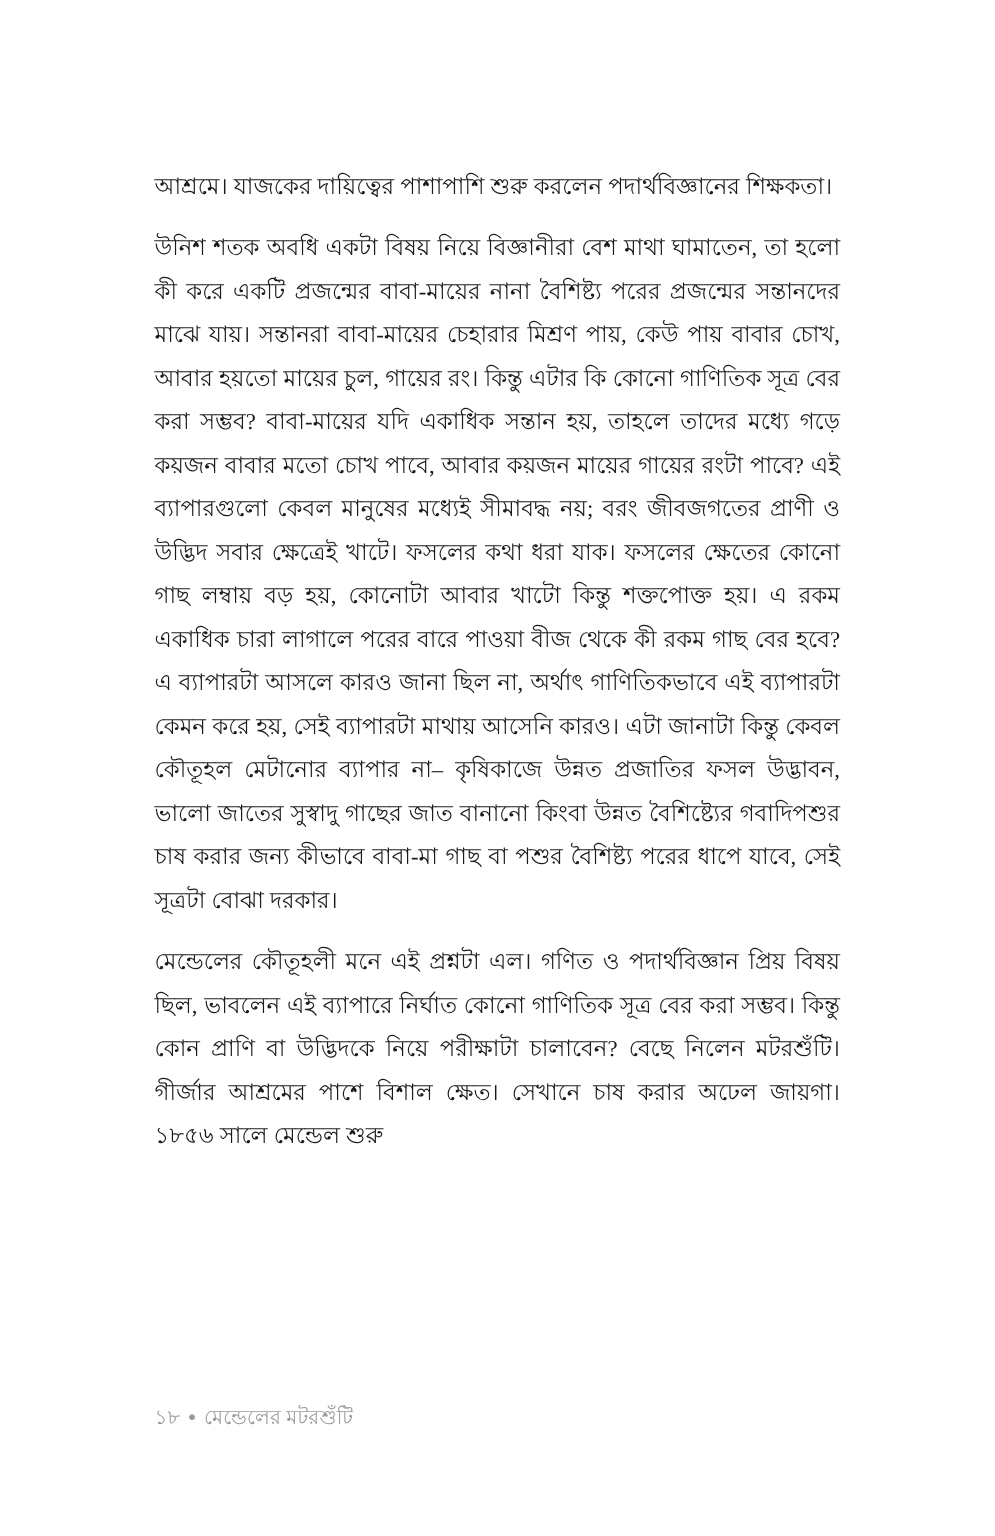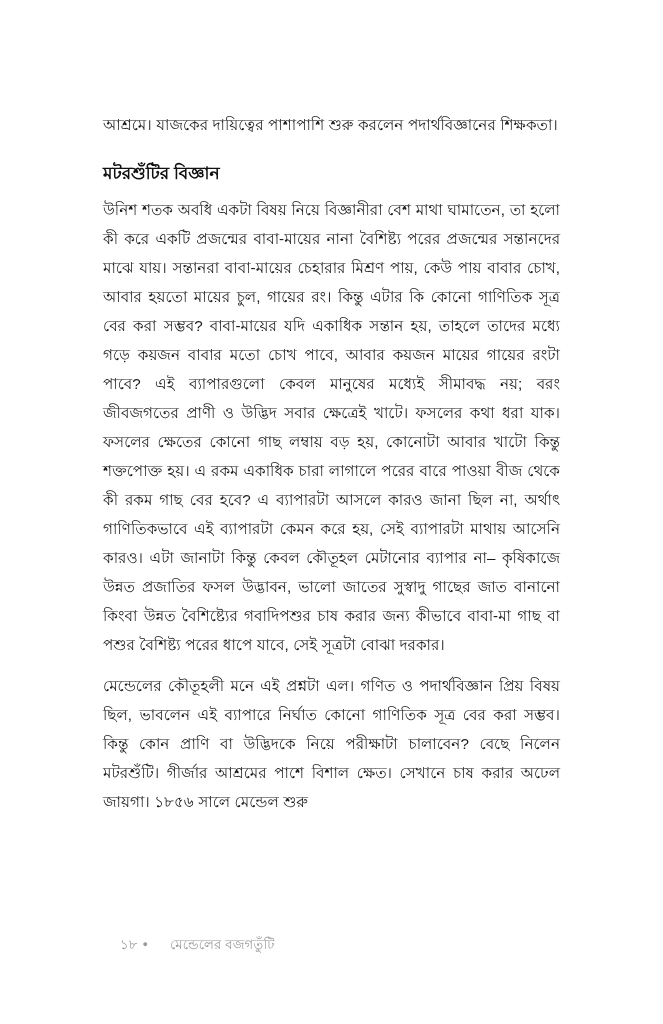--- a/index.html
+++ b/index.html
@@ -8,21 +8,21 @@
     padding: 0;
     background: #ffffff;
   }
 
   .page {
     position: relative;
     width: 663px;
     height: 1024px;
     background: #ffffff;
     overflow: hidden;
-    font-family: Liberation Sans, sans-serif;
+    font-family: Liberation Serif, serif;
     color: #1a1a1a;
     box-sizing: border-box;
   }
 
   .content-area {
     position: absolute;
     left: 103px;
     top: 110px;
     width: 457px;
   }
@@ -60,44 +60,42 @@
     line-height: 20px;
     color: #9a9a9a;
     white-space: nowrap;
     letter-spacing: 0.01em;
   }
 
   .footer .folio,
   .footer .sep,
   .footer .running-title {
     display: inline;
-    margin-left: 17px;
   }
 
   .footer .sep {
     margin: 0 5px;
     font-size: 9px;
     vertical-align: 2px;
   }
 </style>
 </head>
 <body>
 
 <div class="page">
 
   <div class="content-area">
 
     <p class="para">আশ্রমে। যাজকের দায়িত্বের পাশাপাশি শুরু করলেন পদার্থবিজ্ঞানের শিক্ষকতা।</p>
 
 
-    <h2 class="section-heading">মটরশুঁটির বিজ্ঞান</h2>
 
     <p class="para">উনিশ শতক অবধি একটা বিষয় নিয়ে বিজ্ঞানীরা বেশ মাথা ঘামাতেন, তা হলো কী করে একটি প্রজন্মের বাবা-মায়ের নানা বৈশিষ্ট্য পরের প্রজন্মের সন্তানদের মাঝে যায়। সন্তানরা বাবা-মায়ের চেহারার মিশ্রণ পায়, কেউ পায় বাবার চোখ, আবার হয়তো মায়ের চুল, গায়ের রং। কিন্তু এটার কি কোনো গাণিতিক সূত্র বের করা সম্ভব? বাবা-মায়ের যদি একাধিক সন্তান হয়, তাহলে তাদের মধ্যে গড়ে কয়জন বাবার মতো চোখ পাবে, আবার কয়জন মায়ের গায়ের রংটা পাবে? এই ব্যাপারগুলো কেবল মানুষের মধ্যেই সীমাবদ্ধ নয়; বরং জীবজগতের প্রাণী ও উদ্ভিদ সবার ক্ষেত্রেই খাটে। ফসলের কথা ধরা যাক। ফসলের ক্ষেতের কোনো গাছ লম্বায় বড় হয়, কোনোটা আবার খাটো কিন্তু শক্তপোক্ত হয়। এ রকম একাধিক চারা লাগালে পরের বারে পাওয়া বীজ থেকে কী রকম গাছ বের হবে? এ ব্যাপারটা আসলে কারও জানা ছিল না, অর্থাৎ গাণিতিকভাবে এই ব্যাপারটা কেমন করে হয়, সেই ব্যাপারটা মাথায় আসেনি কারও। এটা জানাটা কিন্তু কেবল কৌতূহল মেটানোর ব্যাপার না– কৃষিকাজে উন্নত প্রজাতির ফসল উদ্ভাবন, ভালো জাতের সুস্বাদু গাছের জাত বানানো কিংবা উন্নত বৈশিষ্ট্যের গবাদিপশুর চাষ করার জন্য কীভাবে বাবা-মা গাছ বা পশুর বৈশিষ্ট্য পরের ধাপে যাবে, সেই সূত্রটা বোঝা দরকার।</p>
 
     <p class="para">মেন্ডেলের কৌতূহলী মনে এই প্রশ্নটা এল। গণিত ও পদার্থবিজ্ঞান প্রিয় বিষয় ছিল, ভাবলেন এই ব্যাপারে নির্ঘাত কোনো গাণিতিক সূত্র বের করা সম্ভব। কিন্তু কোন প্রাণি বা উদ্ভিদকে নিয়ে পরীক্ষাটা চালাবেন? বেছে নিলেন মটরশুঁটি। গীর্জার আশ্রমের পাশে বিশাল ক্ষেত। সেখানে চাষ করার অঢেল জায়গা। ১৮৫৬ সালে মেন্ডেল শুরু</p>
 
   </div>
 
   <div class="footer">
-    <span class="folio">১৮</span><span class="sep">●</span><span class="running-title">মেন্ডেলের বজগতুঁটি</span>
+    <span class="folio">১৮</span><span class="sep">●</span><span class="running-title">মেন্ডেলের মটরশুঁটি</span>
   </div>
 
 </div>
 
 </body></html>

